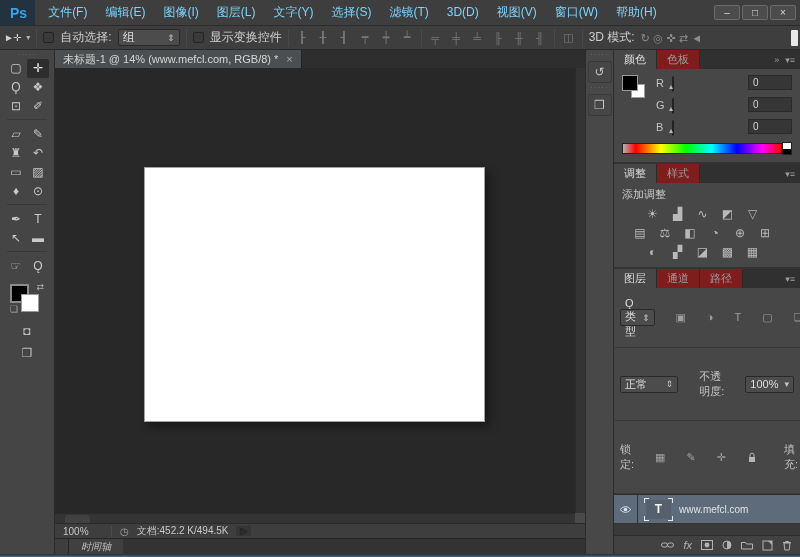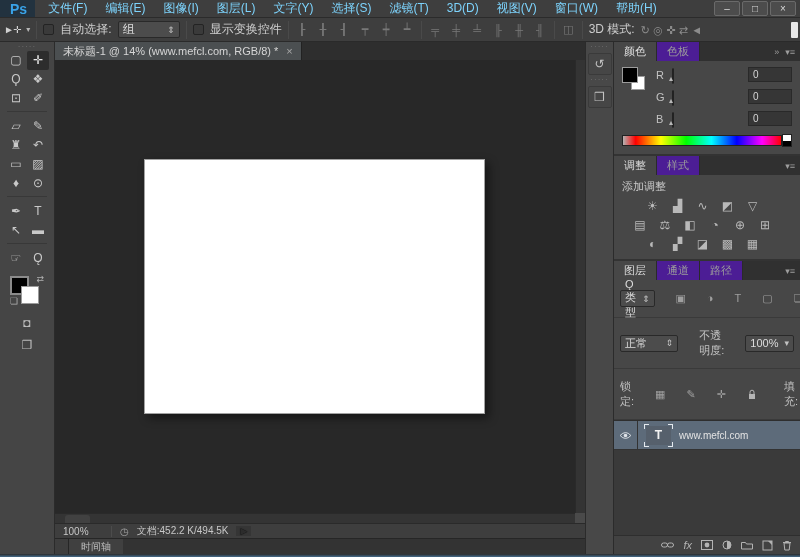--- a/index.html
+++ b/index.html
@@ -1,21 +1,21 @@
 <!DOCTYPE html>
 <html><head>
 <meta charset="utf-8">
 <style>
   * { margin:0; padding:0; box-sizing:border-box; }
   html,body { width:800px; height:557px; overflow:hidden; }
   body { font-family:"Liberation Sans","DejaVu Sans",sans-serif; font-size:12px; color:#cfcfcf; background:#282828; }
   .app { width:800px; height:557px; display:flex; flex-direction:column; background:#3e3e3e; }
 
   
-  .titlebar { height:18px; display:flex; align-items:center; background:#3e3e3e; border-bottom:1px solid #2b2b2b; }
+  .titlebar { height:26px; display:flex; align-items:center; background:#3e3e3e; border-bottom:1px solid #2b2b2b; }
   .logo { color:#3aa3e8; font-weight:bold; font-size:14px; padding:2px 8px 2px 10px; background:#22323f; margin-right:4px; height:100%; display:flex; align-items:center; }
   .menus { display:flex; height:100%; align-items:center; }
   .menu-item { padding:0 9px; color:#7dd3fc; cursor:default; line-height:25px; }
   .win-controls { margin-left:auto; display:flex; gap:2px; padding-right:4px; }
   .win-btn { width:26px; height:15px; background:#4c4c4c; border:1px solid #6a6a6a; border-radius:2px; color:#d9d9d9; font-size:10px; line-height:13px; text-align:center; }
 
   
   .optionsbar { height:24px; display:flex; align-items:center; background:#3e3e3e; border-bottom:1px solid #2a2a2a; padding-left:4px; gap:6px; }
   .ob-sep { width:1px; height:18px; background:#2e2e2e; border-right:1px solid #4a4a4a; }
   .ob-toolicon { color:#d0d0d0; font-size:10px; letter-spacing:-1px; }
@@ -56,33 +56,33 @@
   .vscroll { position:absolute; right:0; top:0; bottom:10px; width:10px; background:#343434; border-left:1px solid #2a2a2a; }
   .hscroll { position:absolute; left:0; right:10px; bottom:0; height:10px; background:#343434; border-top:1px solid #2a2a2a; }
   .hscroll .thumb { position:absolute; top:1px; bottom:1px; left:2px; right:2px; background:#414141; border-radius:3px; }
   .scroll-corner { position:absolute; right:0; bottom:0; width:10px; height:10px; background:#4a4a4a; }
 
   .statusbar { height:15px; background:#3e3e3e; border-top:1px solid #2a2a2a; display:flex; align-items:center; font-size:10px; color:#c7c7c7; gap:8px; padding-left:8px; }
   .status-zoom { width:40px; }
   .status-sep { width:1px; height:11px; background:#2c2c2c; border-right:1px solid #4c4c4c; }
   .status-icon { color:#9f9f9f; font-size:10px; }
   .status-arrow { color:#1b1b1b; text-shadow:0 0 1px #000; color:#2c2c2c; font-size:9px; background:#353535; padding:0 4px; }
-  .timelinebar { height:16px; background:#333; border-top:1px solid #262626; display:flex; align-items:stretch; }
+  .timelinebar { height:16px; background:#333; border-top:1px solid #262626; display:flex; align-items:stretch;font-style:italic; }
   .tl-toggle { width:14px; background:#3e3e3e; border-right:1px solid #262626; }
   .tl-tab { background:#404040; color:#bdbdbd; font-size:10px; padding:0 12px; display:flex; align-items:center; }
 
   
   .minidock { width:29px; background:#484848; border-left:1px solid #2b2b2b; border-right:1px solid #2b2b2b; display:flex; flex-direction:column; align-items:center; padding-top:2px; gap:2px; }
   .mini-panel-btn { width:24px; height:22px; background:#464646; border:1px solid #3a3a3a; border-radius:2px; color:#c3c3c3; font-size:12px; }
 
   
   .rightdock { width:186px; background:#333; display:flex; flex-direction:column; gap:2px; }
   .panel { background:#474747; display:flex; flex-direction:column; }
   .ptabs { height:19px; background:#303030; display:flex; align-items:stretch; font-size:11px; }
-  .ptab { padding:0 10px; display:flex; align-items:center; color:#9b9b9b; background:#4c1d95; border-right:1px solid #2a2a2a; }
+  .ptab { padding:0 10px; display:flex; align-items:center; color:#9b9b9b; background:#7f1d1d; border-right:1px solid #2a2a2a; }
   .ptab.active { background:#474747; color:#dcdcdc; }
   .ptab-right { margin-left:auto; display:flex; align-items:center; gap:6px; padding-right:5px; color:#9d9d9d; font-size:9px; }
 
   
   .color-body { padding:6px 8px 6px 8px; display:flex; gap:8px; }
   .mini-fgbg { position:relative; width:26px; height:26px; flex:none; }
   .mini-fg { position:absolute; left:0; top:0; width:16px; height:16px; background:#000; border:1px solid #9c9c9c; }
   .mini-bg { position:absolute; left:9px; top:9px; width:14px; height:14px; background:#fff; border:1px solid #9c9c9c; }
   .channels { flex:1; display:flex; flex-direction:column; gap:7px; }
   .chan { display:flex; align-items:center; gap:6px; }
@@ -101,21 +101,21 @@
   .spec-bw .w { background:#fff; } .spec-bw .k { background:#000; }
 
   
   .adj-body { padding:4px 17px 7px 8px; }
   .adj-add { color:#c9c9c9; font-size:11px; margin-bottom:4px; }
   .adj-row { display:flex; justify-content:center; gap:6px; margin-top:3px; }
   .adj { width:19px; height:16px; background:none; border:none; color:#b9b9b9; font-size:12px; line-height:16px; }
 
   
   .layers-panel { flex:1; min-height:0; }
-  .lp-row { display:flex; align-items:center; gap:21px; padding:10px 6px; }
+  .lp-row { display:flex; align-items:center; gap:21px; padding:21px 6px; }
   .lp-row.bordered { border-bottom:1px solid #3a3a3a; }
   .filter-combo { width:64px; height:17px; font-size:11px; }
   .f-ic { background:none; border:none; color:#9f9f9f; font-size:11px; width:16px; height:16px; line-height:15px; }
   .f-toggle { margin-left:auto; width:8px; height:14px; border:1px solid #222; display:flex; flex-direction:column; }
   .f-toggle .t { flex:1; background:#e8e8e8; } .f-toggle .b { flex:1; background:#1b1b1b; }
   .blend-combo { width:100px; height:17px; font-size:11px; }
   .small-label { color:#c3c3c3; font-size:11px; }
   .val-combo { width:51px; height:17px; font-size:11px; }
   .lock-ic { background:none; border:none; color:#9f9f9f; font-size:11px; width:14px; height:15px; line-height:14px; padding:0; }
   .layer-list { flex:1; background:#3a3a3a; display:flex; flex-direction:column; min-height:0; border-top:1px solid #2e2e2e; }

